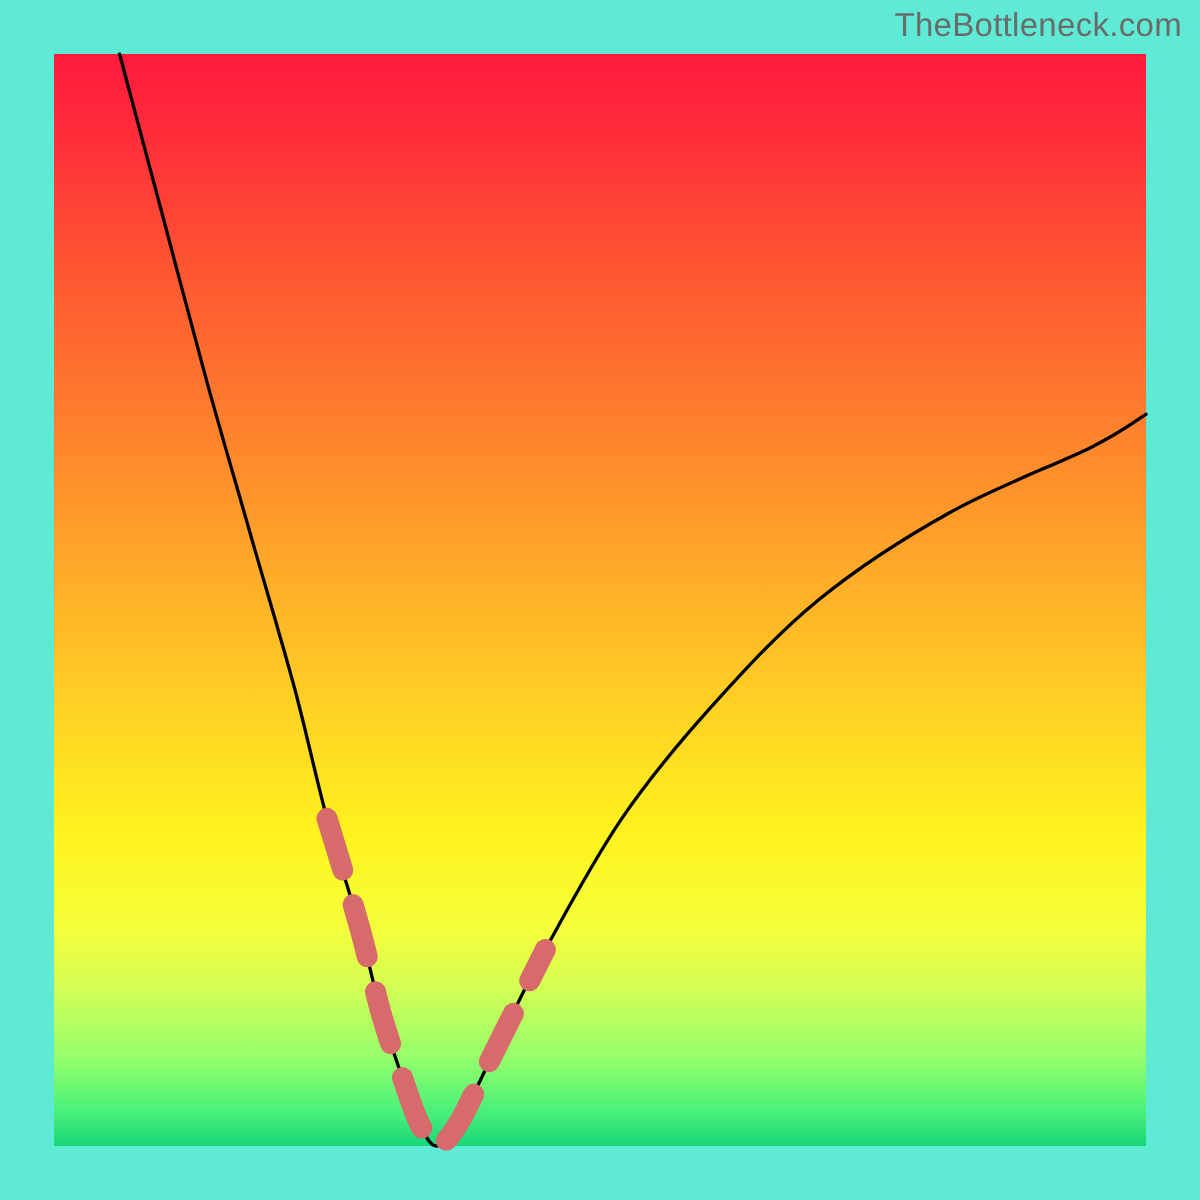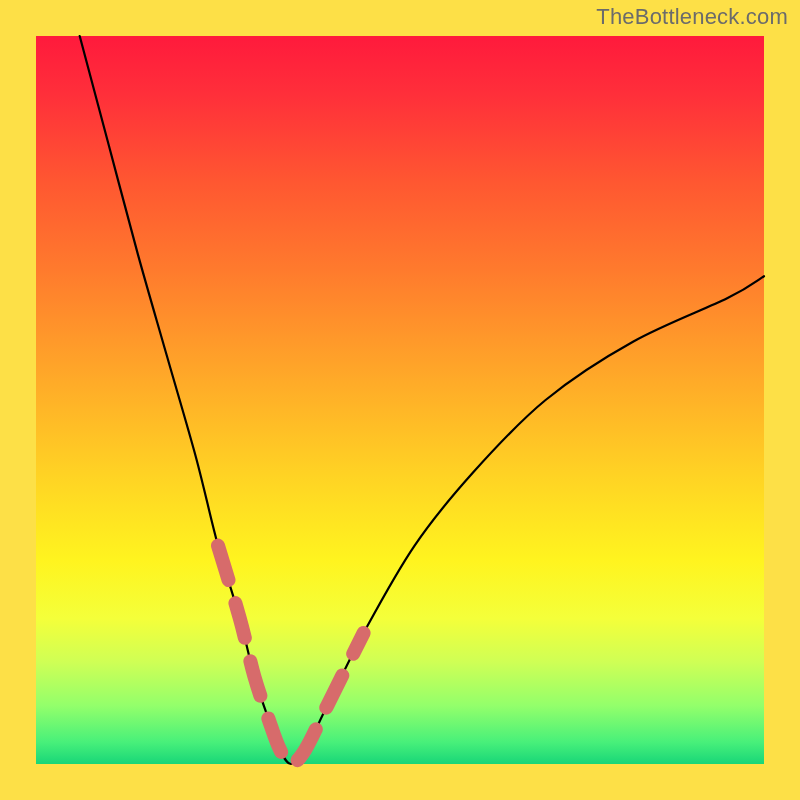--- a/index.html
+++ b/index.html
@@ -8,21 +8,21 @@
     width: 800px;
     height: 800px;
     background: #000;
     overflow: hidden;
     font-family: Arial, Helvetica, sans-serif;
   }
   .frame {
     position: relative;
     width: 800px;
     height: 800px;
-    background: #fde047;
+    background: #5eead4;
     text-align: right;
   }
   .watermark {
     position: absolute;
     top: 4px;
     right: 12px;
     color: #6b6b6b;
     font-size: 22px;
     font-weight: 400;
     letter-spacing: 0.2px;

